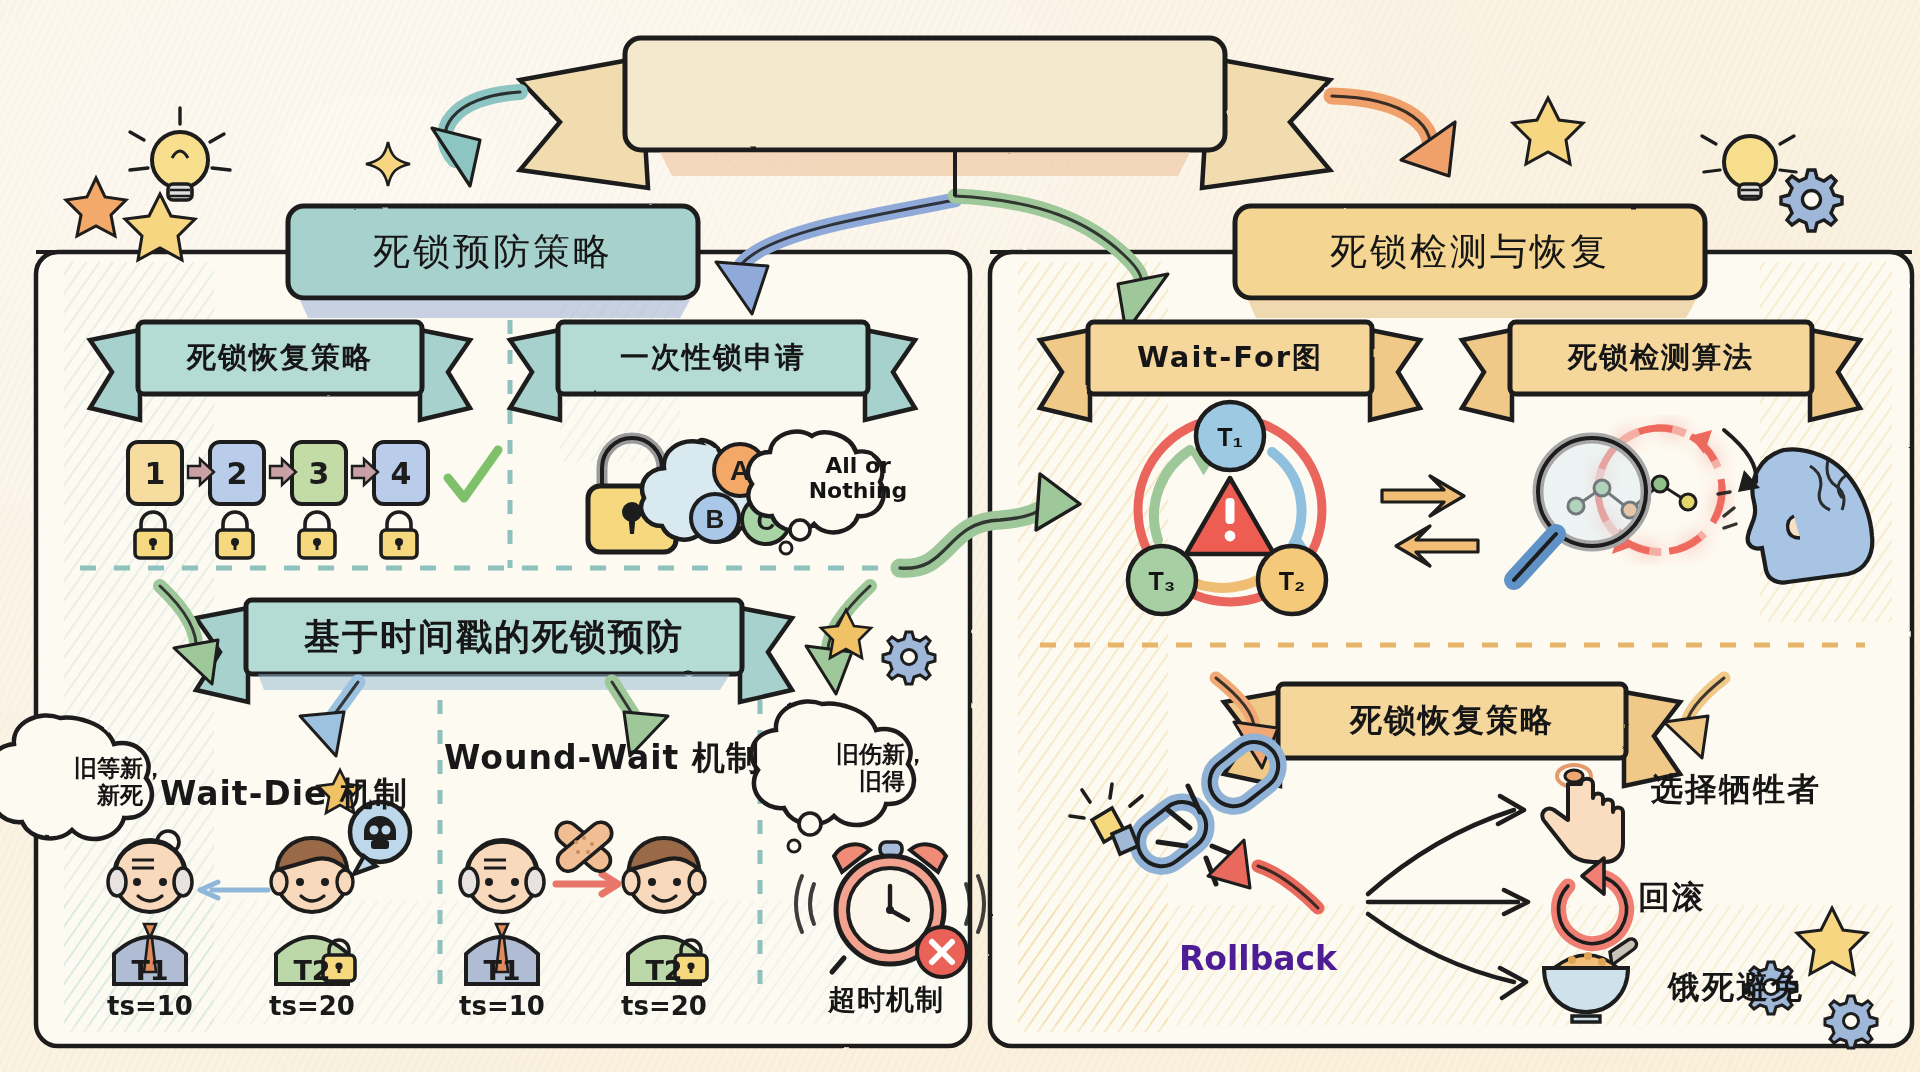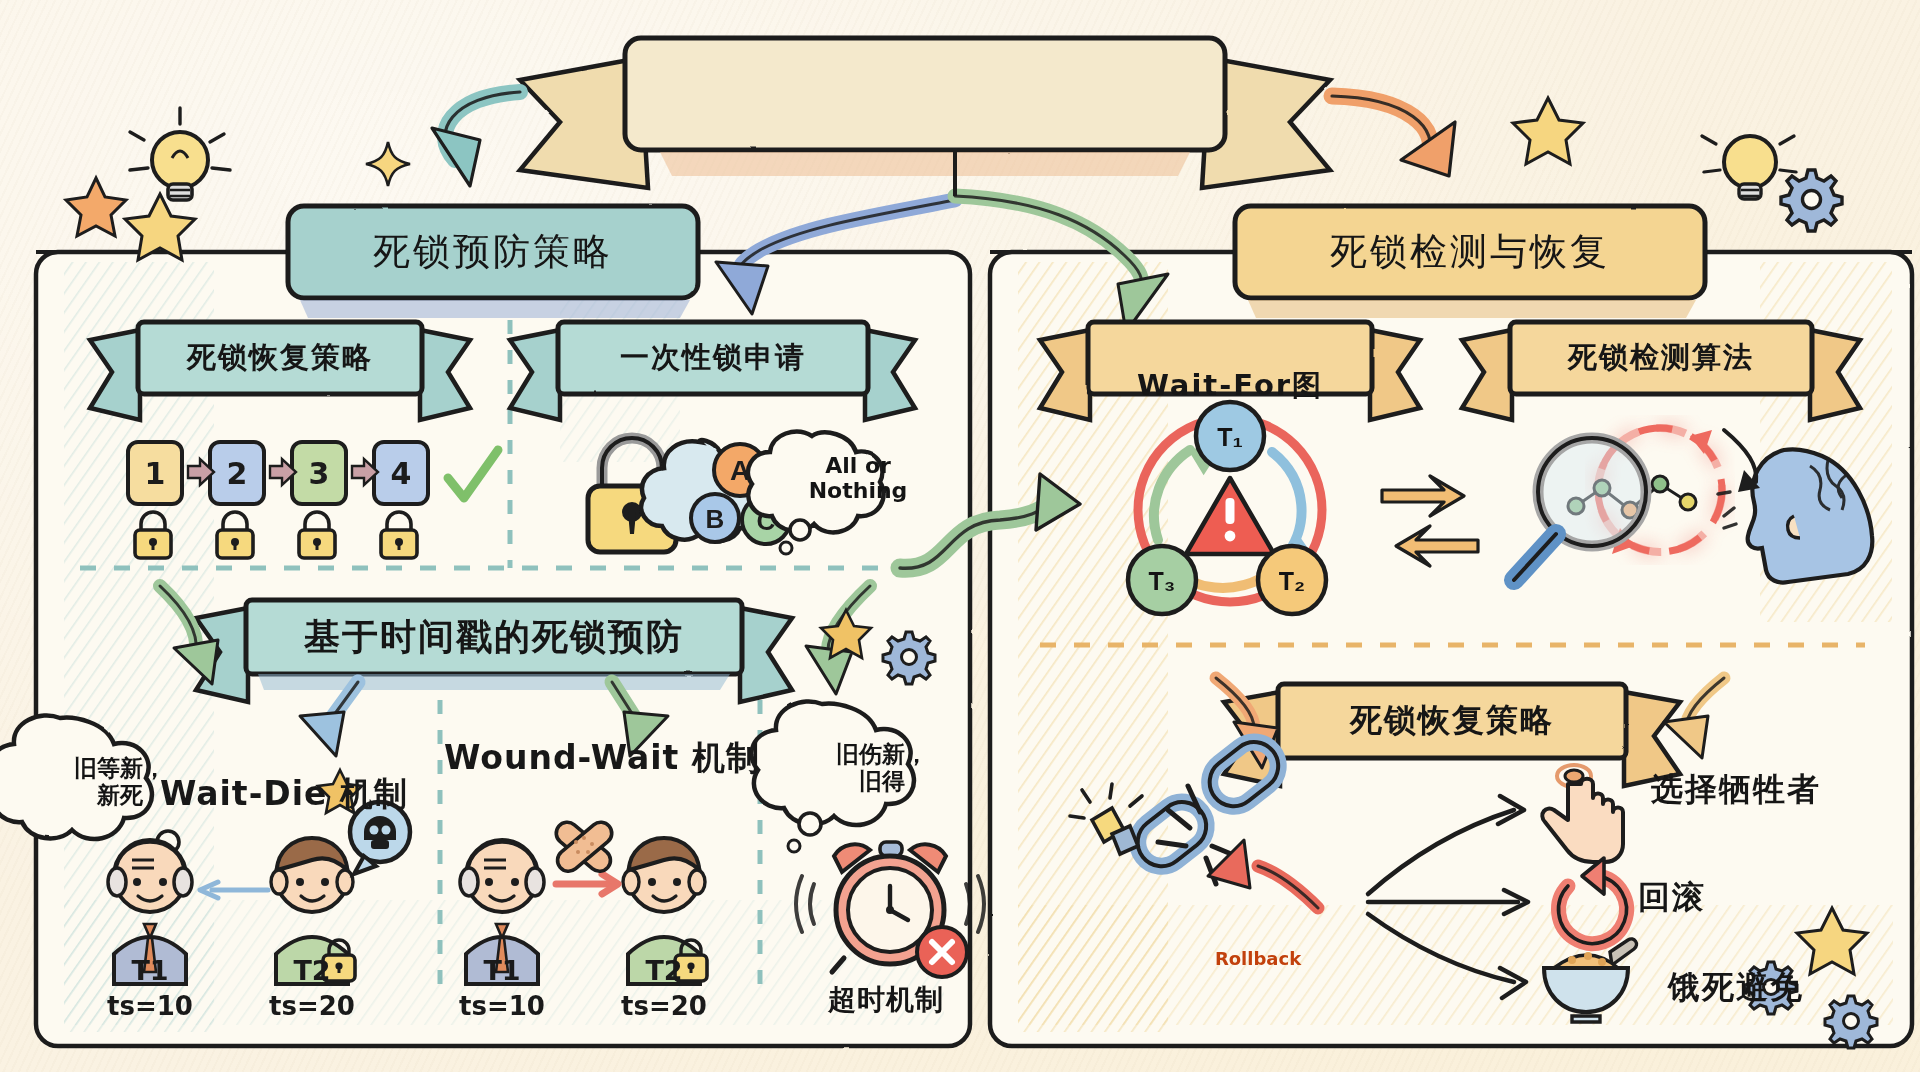--- a/index.html
+++ b/index.html
@@ -39,21 +39,21 @@
   .panel-head-text{font-size:37px;font-weight:400;letter-spacing:3px;color:#161616;}
   .ribbon-text{font-size:29px;font-weight:700;letter-spacing:2px;color:#161616;}
   .sub-ribbon-text{font-size:36px;font-weight:700;letter-spacing:2px;color:#161616;}
   .mech-text{font-size:33px;font-weight:700;letter-spacing:1px;color:#181818;}
   .txn-label{font-size:27px;font-weight:700;color:#1a1a1a;}
   .txn-ts{font-size:26px;font-weight:700;color:#1a1a1a;}
   .bubble-text{font-size:23px;font-weight:700;line-height:1.18;color:#141414;}
   .cloud-text{font-size:22px;font-weight:700;line-height:1.15;color:#141414;}
   .node-text{font-size:25px;font-weight:700;fill:#141414;}
   .recovery-text{font-size:32px;font-weight:700;letter-spacing:2px;color:#161616;}
-  .rollback-text{font-size:18px;font-weight:700;color:#c2410c;}
+  .rollback-text{font-size:33px;font-weight:700;color:#4c1d95;}
   .timeout-text{font-size:28px;font-weight:700;letter-spacing:1px;color:#161616;}
   .step-num{font-size:30px;font-weight:700;color:#1c1c1c;}
 </style>
 </head>
 <body>
 
 <div id="paper"></div>
 
 <svg class="layer" width="1920" height="1072" viewBox="0 0 1920 1072">
   <defs>
@@ -677,21 +677,21 @@
   <div class="abs ctr hand txn-label" style="left:312px;top:970px;">T2</div>
   <div class="abs ctr hand txn-ts" style="left:312px;top:1006px;">ts=20</div>
 
   <div class="abs ctr hand txn-label" style="left:502px;top:970px;">T1</div>
   <div class="abs ctr hand txn-ts" style="left:502px;top:1006px;">ts=10</div>
   <div class="abs ctr hand txn-label" style="left:664px;top:970px;">T2</div>
   <div class="abs ctr hand txn-ts" style="left:664px;top:1006px;">ts=20</div>
 
   <div class="abs ctr hand timeout-text" style="left:886px;top:1000px;">超时机制</div>
 
-  <div class="abs ctr hand ribbon-text" style="left:1230px;top:358px;margin-top:28px;">Wait-For图</div>
+  <div class="abs ctr hand ribbon-text" style="left:1230px;top:358px;">Wait-For图</div>
   <div class="abs ctr hand ribbon-text" style="left:1661px;top:358px;">死锁检测算法</div>
 
   <div class="abs ctr hand recovery-text" style="left:1452px;top:721px;">死锁恢复策略</div>
 
   <div class="abs ctr hand rollback-text" style="left:1258px;top:958px;">Rollback</div>
 
   <div class="abs ctr hand recovery-text" style="left:1736px;top:790px;">选择牺牲者</div>
   <div class="abs ctr hand recovery-text" style="left:1672px;top:898px;">回滚</div>
   <div class="abs ctr hand recovery-text" style="left:1736px;top:988px;">饿死避免</div>
 </div>

